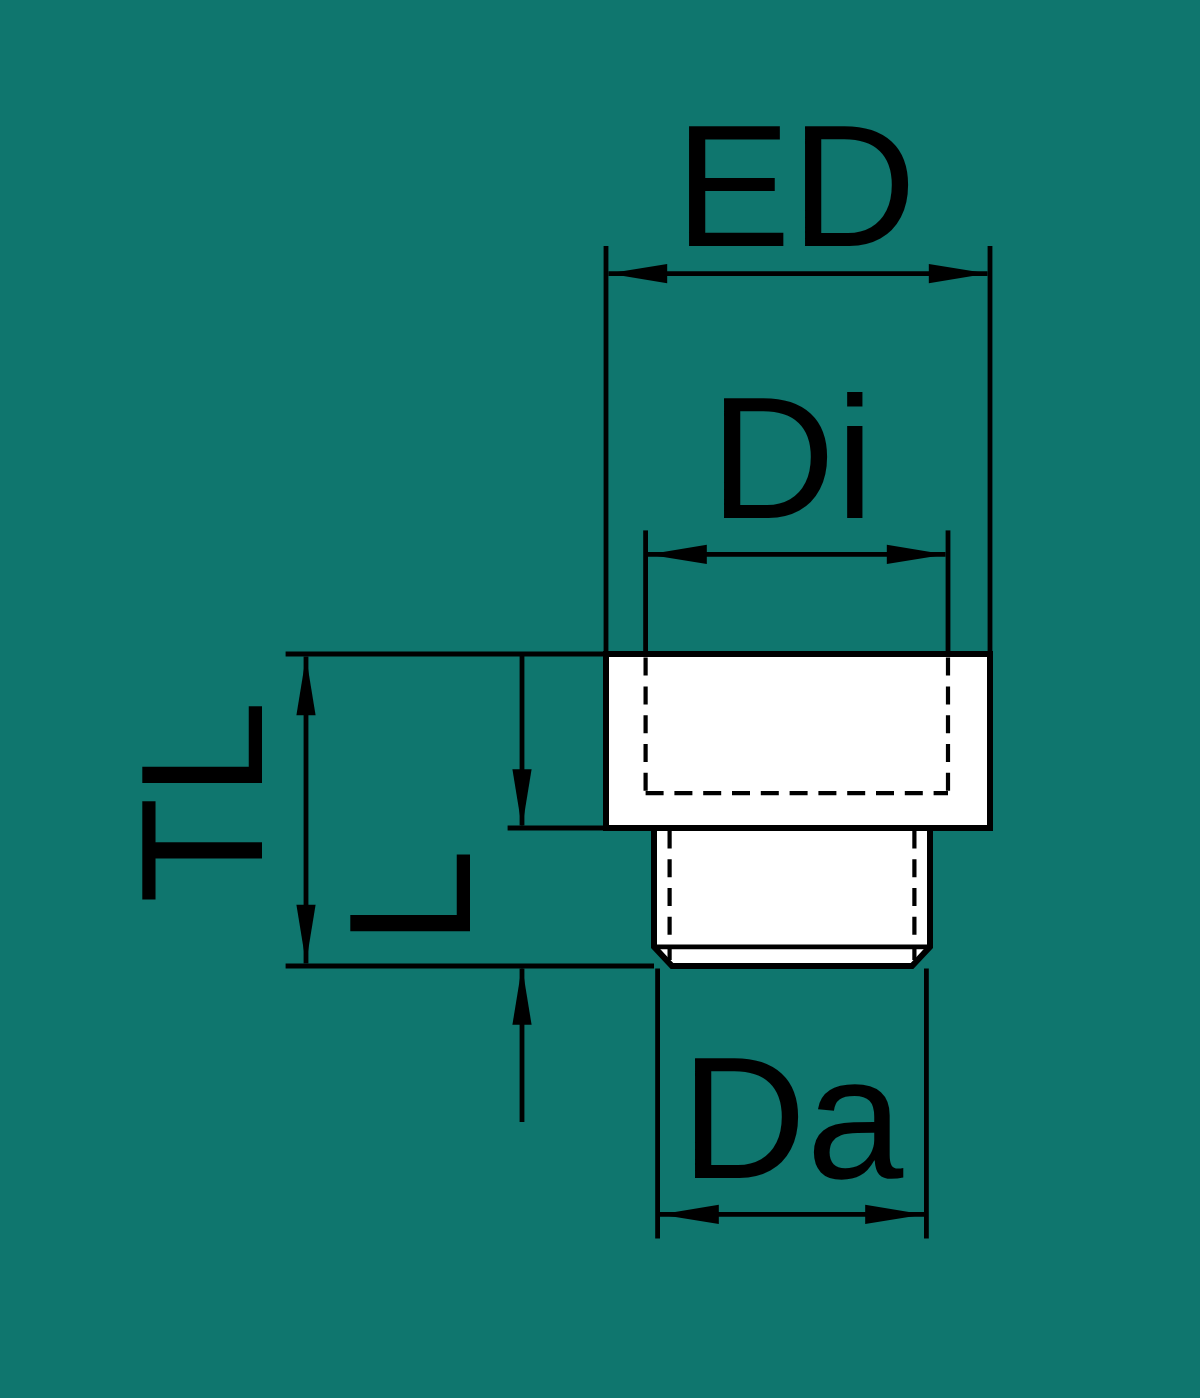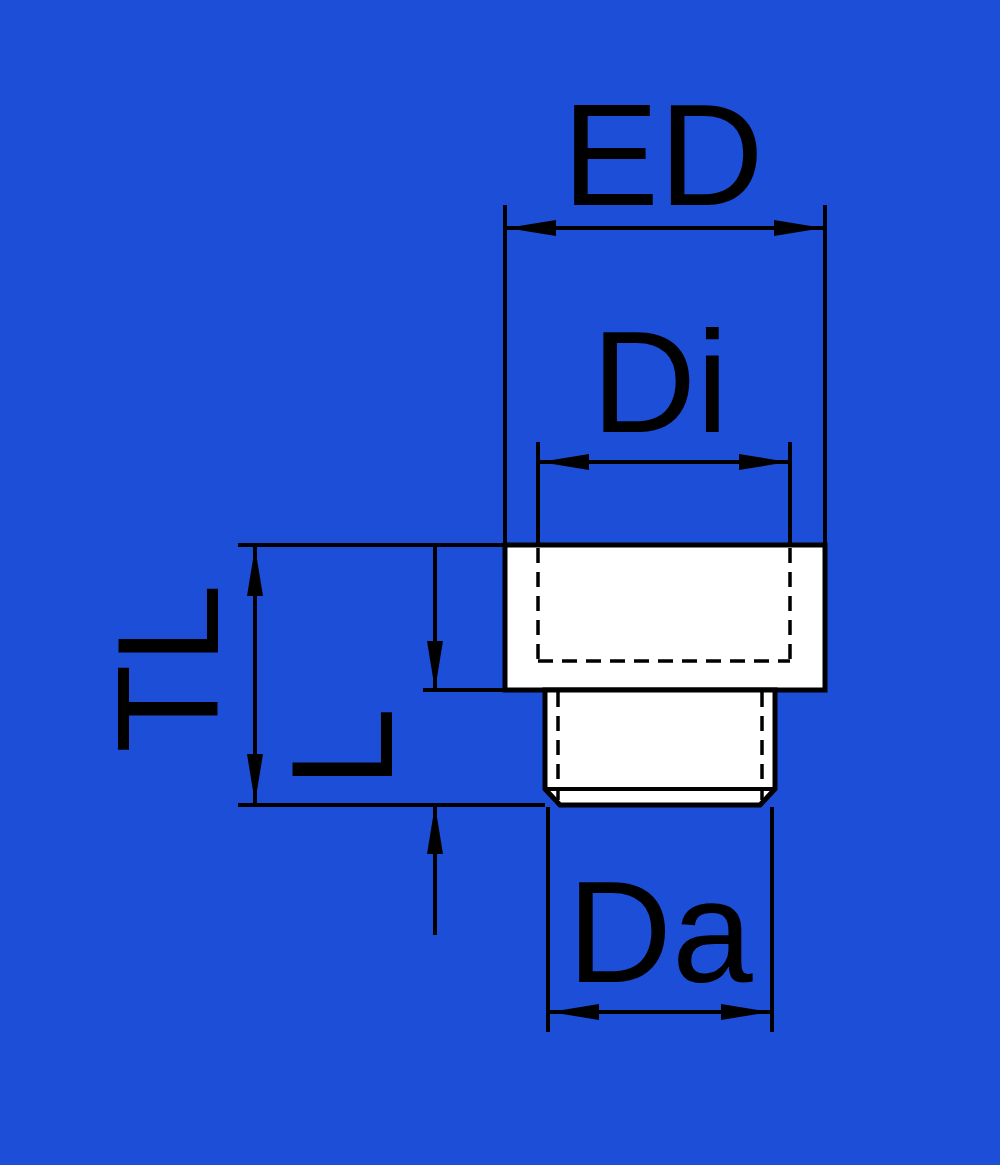--- a/index.html
+++ b/index.html
@@ -4,21 +4,21 @@
 <style>
   html, body {
     margin: 0;
     padding: 0;
     background: #ffffff;
   }
   .stage {
     position: relative;
     width: 1000px;
     height: 1165px;
-    background: #1d4ed8;
+    background: #0f766e;
     overflow: hidden;
   }
   svg { display: block; }
 
   
   .dim line {
     stroke: #000000;
     stroke-width: 4;
     fill: none;
     stroke-linecap: butt;

